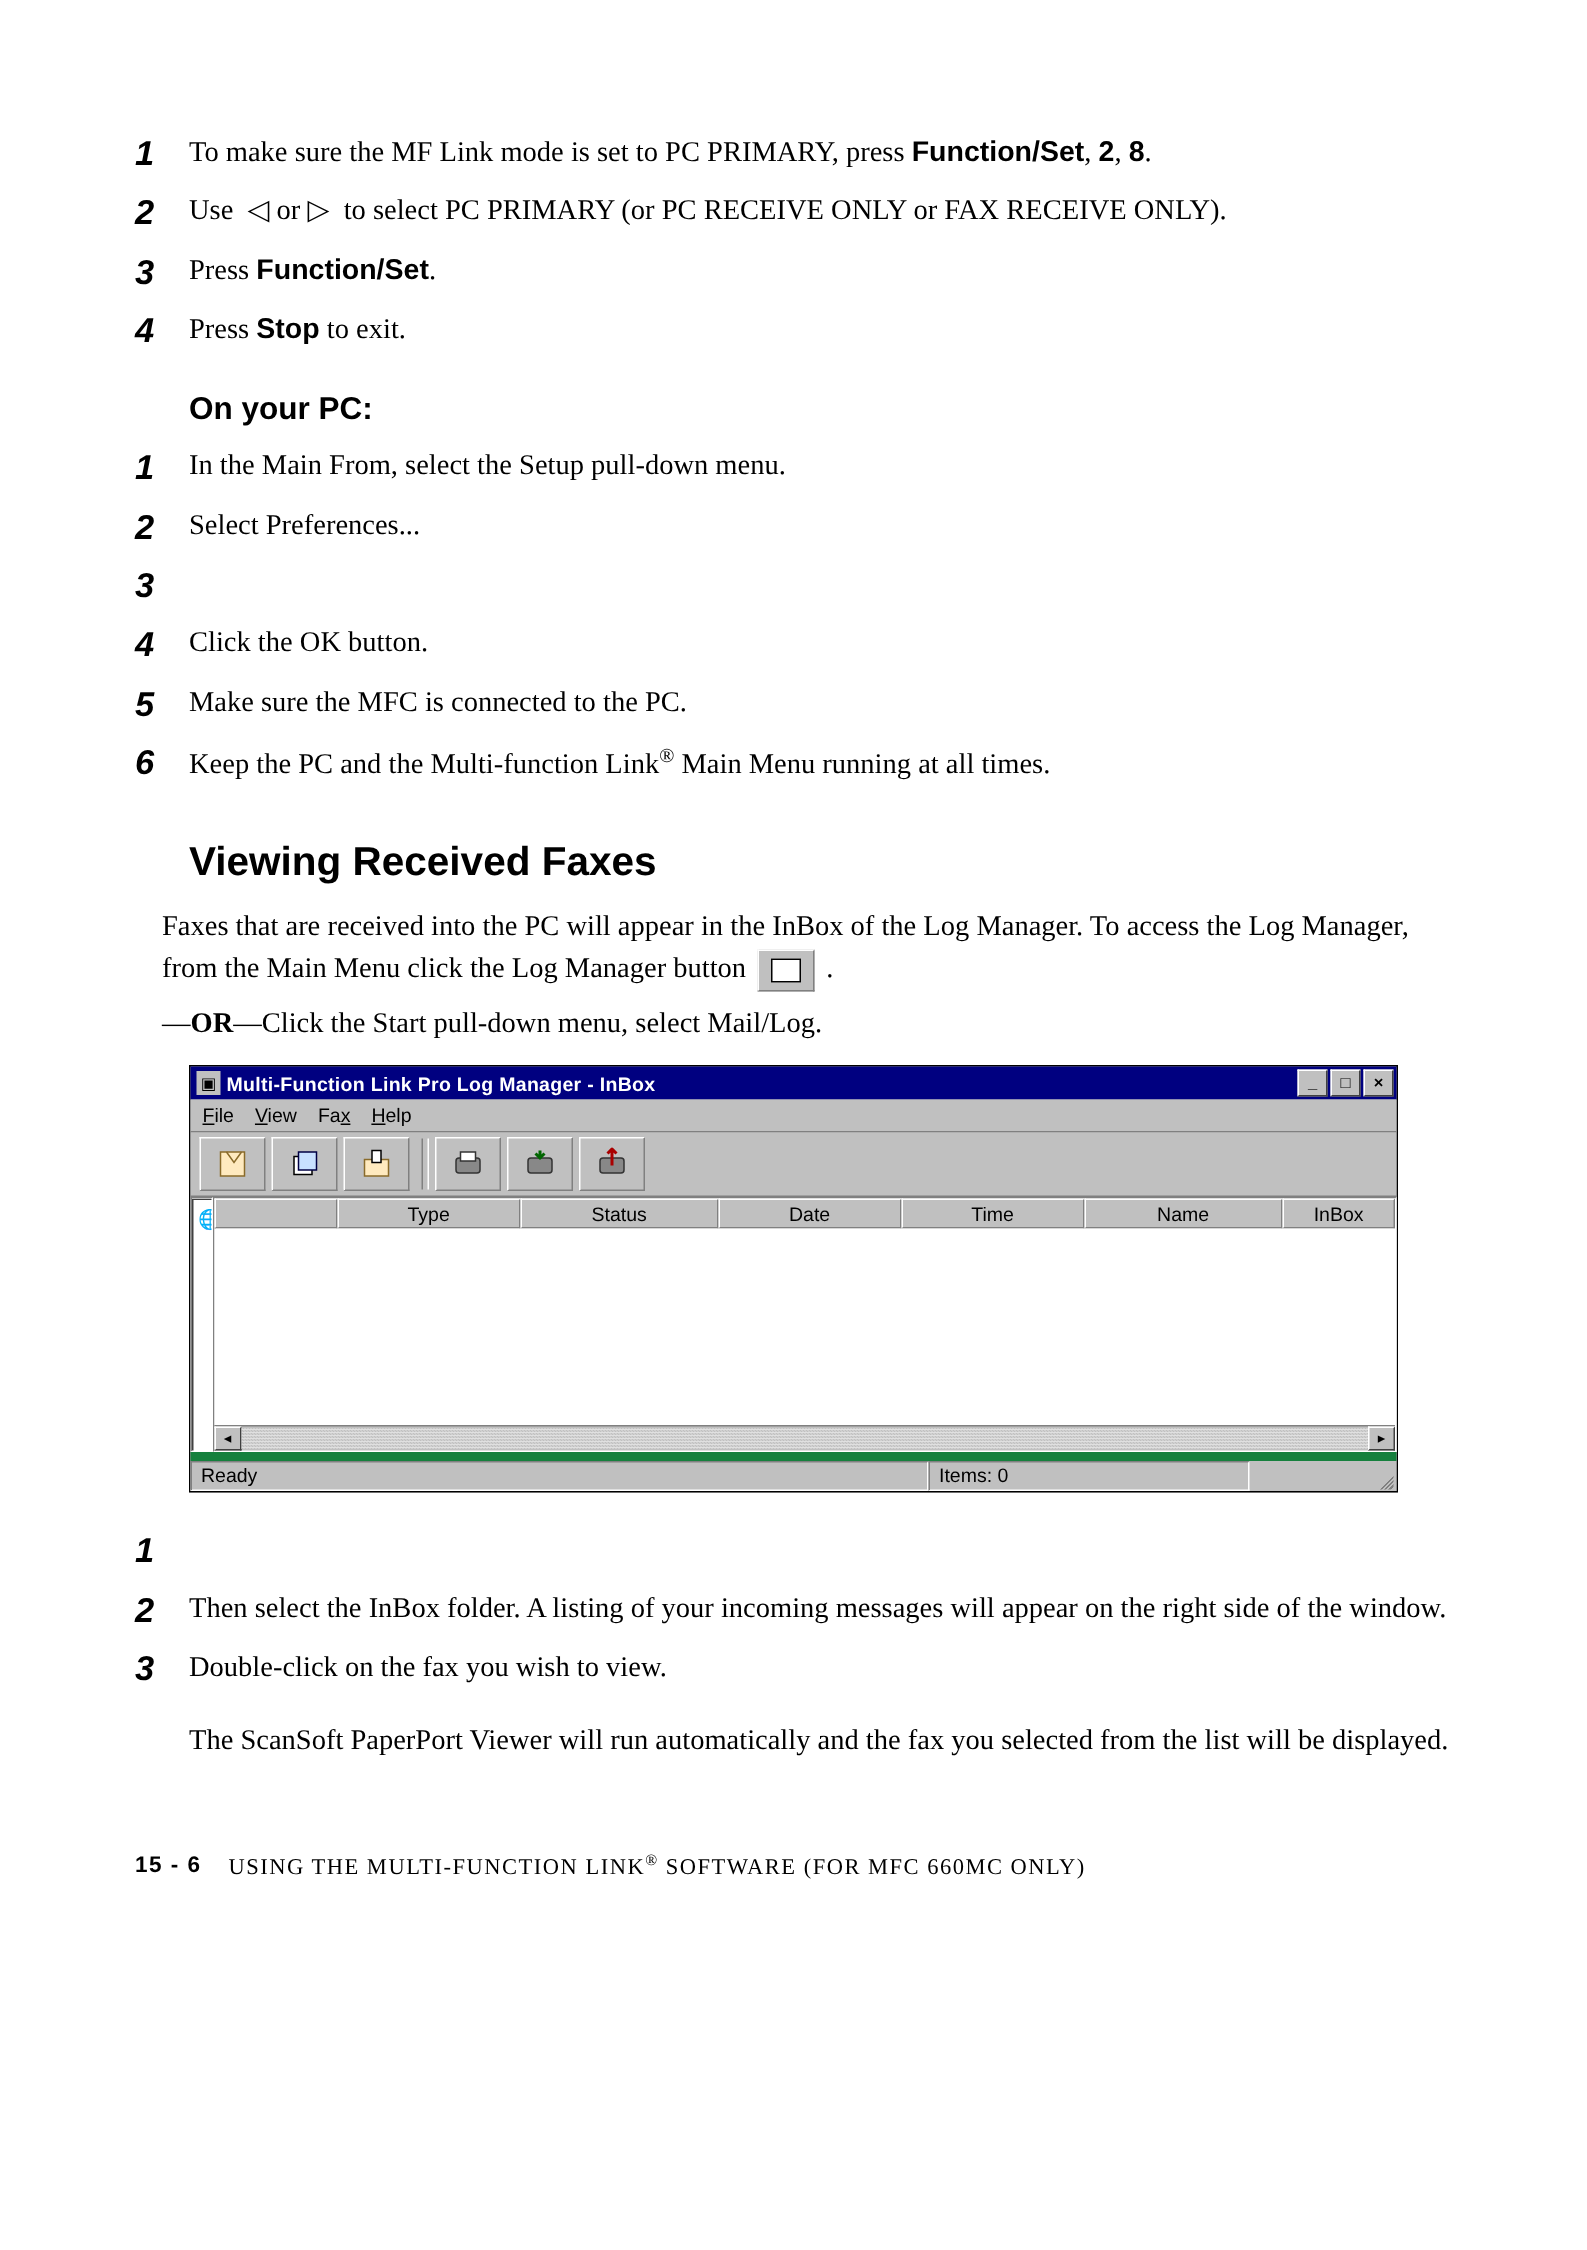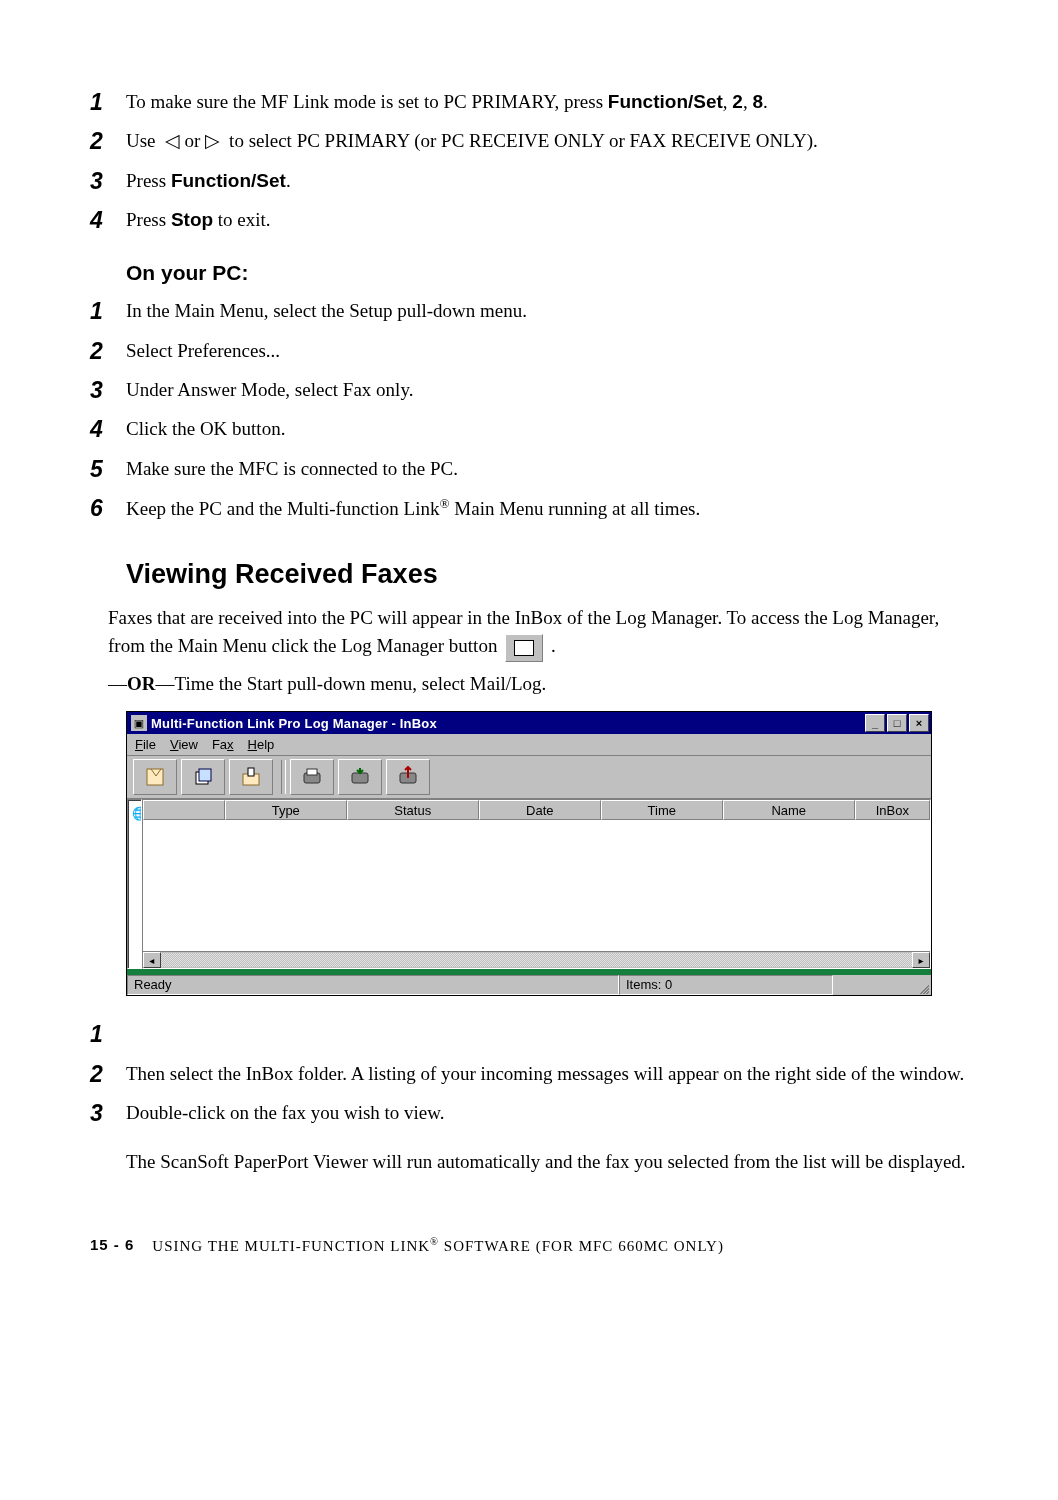--- a/index.html
+++ b/index.html
@@ -267,29 +267,28 @@
         <span>Press </span><span class="b">Stop</span><span> to exit.</span>
       </span>
     </li>
   </ol>
 
   <div class="sub-h">On your PC:</div>
 
   <ol class="steps">
     <li>
         <span class="stepnum">1</span>
-        <span class="steptxt">In the Main Menu, select the Setup pull-down menu.</span>
+        <span class="steptxt">In the Main From, select the Setup pull-down menu.</span>
       </li>
     <li>
         <span class="stepnum">2</span>
         <span class="steptxt">Select Preferences...</span>
       </li>
     <li>
         <span class="stepnum">3</span>
-        <span class="steptxt">Under Answer Mode, select Fax only.</span>
       </li>
     <li>
         <span class="stepnum">4</span>
         <span class="steptxt">Click the OK button.</span>
       </li>
     <li>
         <span class="stepnum">5</span>
         <span class="steptxt">Make sure the MFC is connected to the PC.</span>
       </li>
     <li>
@@ -301,21 +300,21 @@
   <div class="sec-h">Viewing Received Faxes</div>
 
   <div class="para">
     <span>Faxes that are received into the PC will appear in the InBox of the Log Manager.  To access the Log Manager, from the Main Menu click the Log Manager button </span>
     <span class="log-btn">
         <span class="ico"></span>
       </span>
     <span>.</span>
   </div>
   <div class="para">
-    <span>—</span><b>OR</b><span>—Time the Start pull-down menu, select  Mail/Log.</span>
+    <span>—</span><b>OR</b><span>—Click the Start pull-down menu, select  Mail/Log.</span>
   </div>
 
   <div class="win">
     <div class="titlebar">
       <span class="app-icon">▣</span>
       <span class="title">Multi-Function Link Pro Log Manager - InBox</span>
       <span class="tb-btns">
         <span class="tb-btn">_</span>
         <span class="tb-btn">□</span>
         <span class="tb-btn">×</span>

